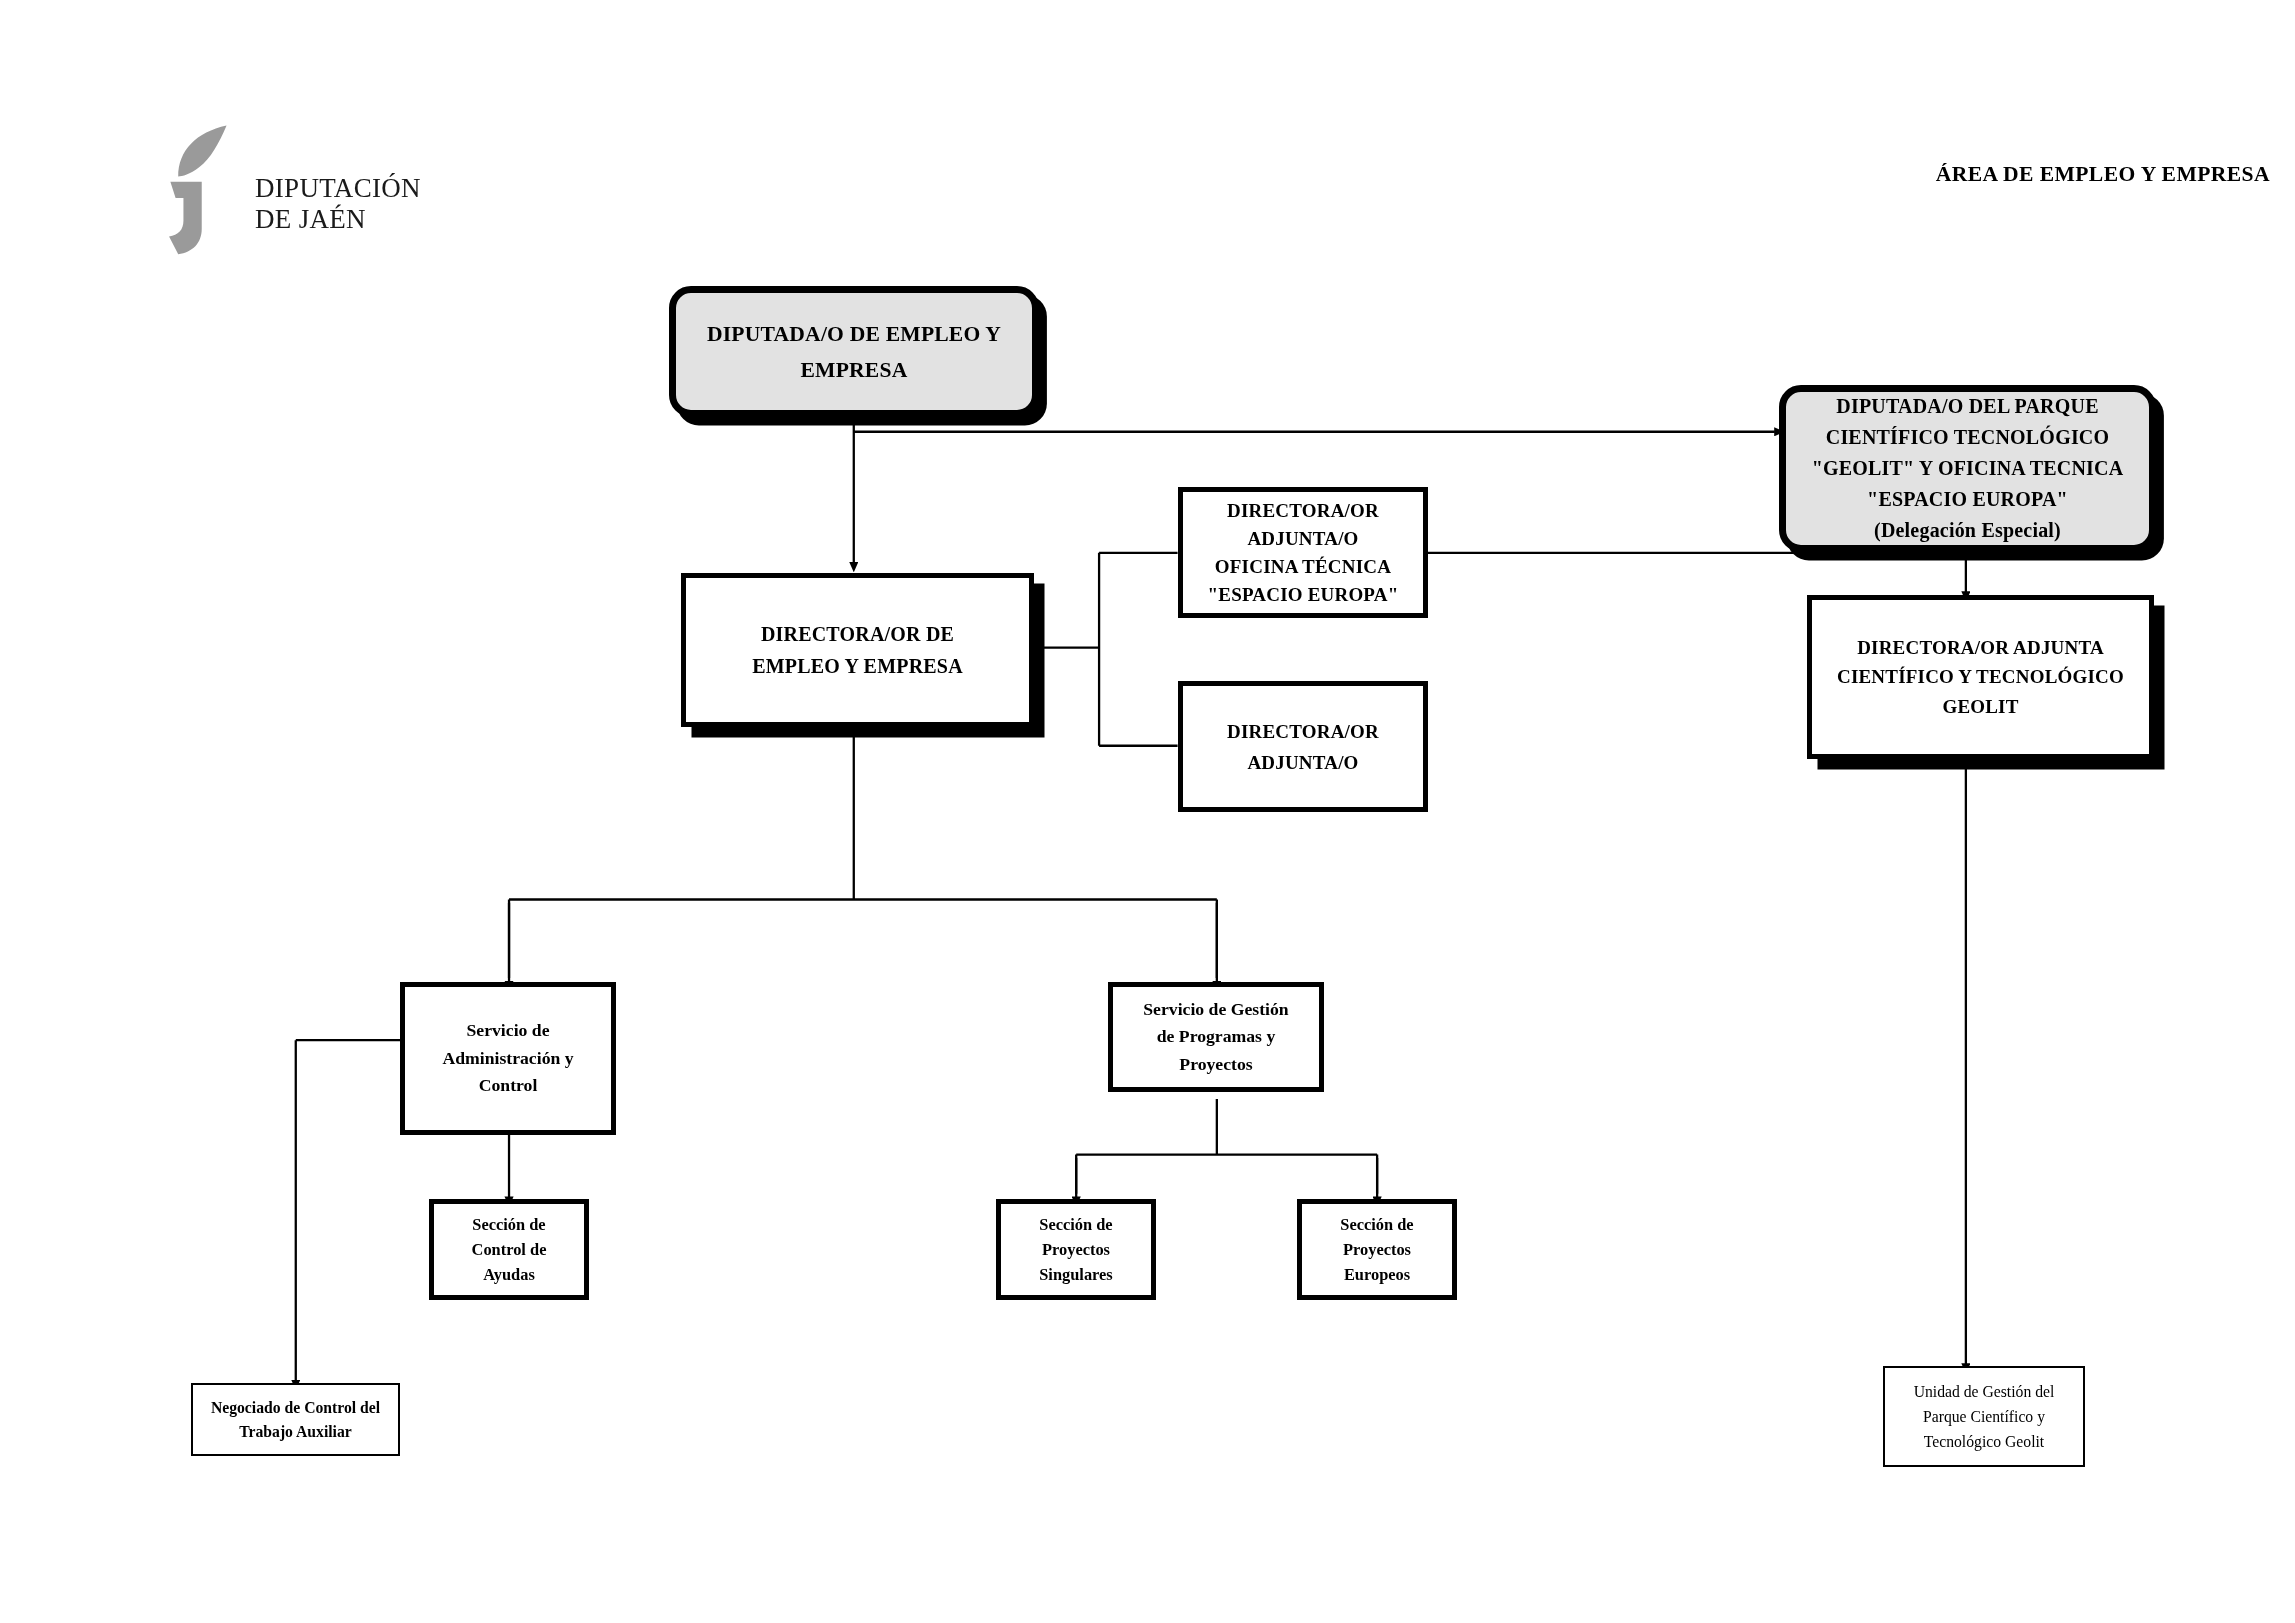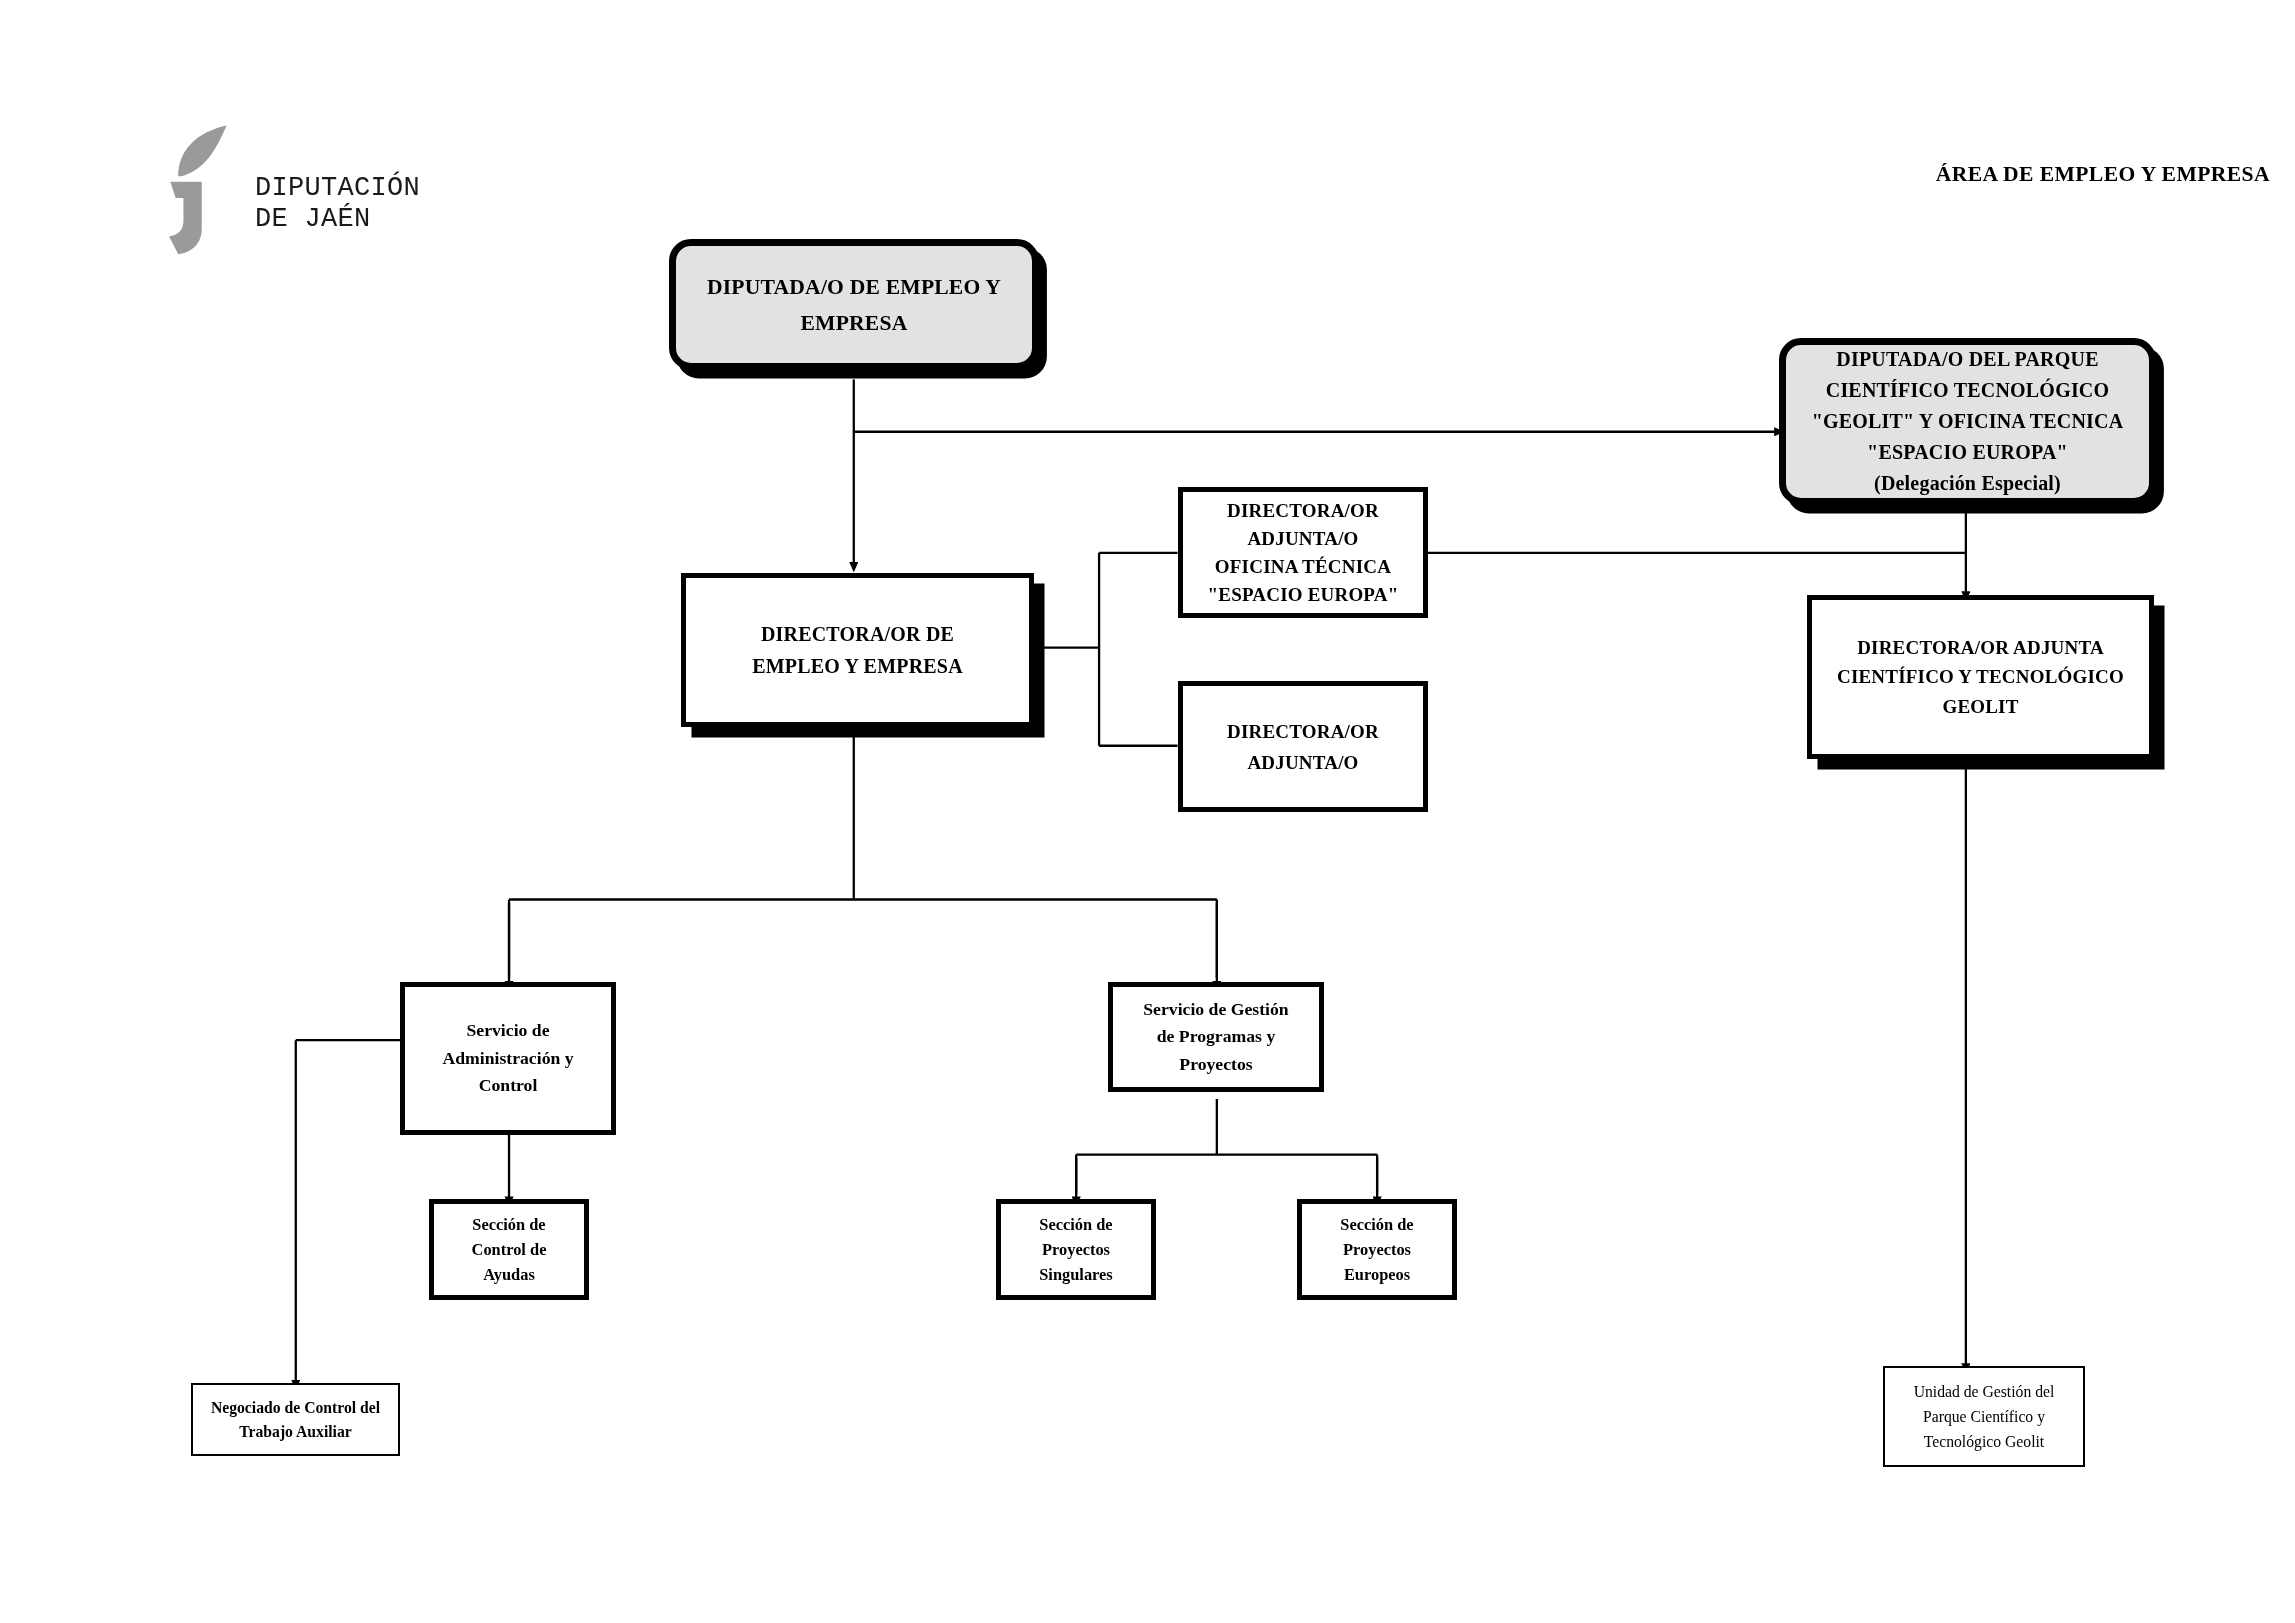--- a/index.html
+++ b/index.html
@@ -5,36 +5,36 @@
   html,body{margin:0;padding:0;background:#ffffff;}
   body{width:2295px;height:1623px;position:relative;overflow:hidden;
        font-family:"Liberation Serif","DejaVu Serif",serif;color:#000;}
 
   #canvas{position:absolute;left:0;top:0;width:2295px;height:1623px;}
 
   
   .logo-wrap{position:absolute;left:156px;top:124px;width:281px;height:131px;}
   .logo-mark{position:absolute;left:0;top:0;width:98px;height:131px;}
   .logo-text{position:absolute;left:99px;top:49px;width:183px;
-             font-family:Liberation Mono, monospace;
+             font-family:Liberation Serif, serif;
              font-size:27px;line-height:31px;letter-spacing:0.3px;color:#1a1a1a;}
   .logo-text div{white-space:nowrap;}
 
   
   .area-title{position:absolute;right:25px;top:162px;
               font-size:21.6px;font-weight:bold;letter-spacing:0.4px;white-space:nowrap;margin-left:13px;}
 
   
   .node{position:absolute;box-sizing:border-box;display:flex;
         align-items:center;justify-content:center;text-align:center;background:#fff;}
   .node .txt{width:100%;padding:0 6.5px;box-sizing:border-box;}
   .node .txt div{white-space:nowrap;}
 
   
-  .n-round{background:#e2e2e2;border:7.2px solid #000;border-radius:22px;}
+  .n-round{background:#e2e2e2;border:7.2px solid #000;border-radius:22px;margin-top:47px;}
   .n-round.shadow{box-shadow:7.9px 8.5px 0 0 #000;}
 
   
   .n-heavy{border:5.9px solid #000;box-shadow:10.5px 10.5px 0 0 #000;}
   
   .n-box{border:5.9px solid #000;}
   
   .n-med{border:5.2px solid #000;}
   
   .n-thin{border:2px solid #000;}

